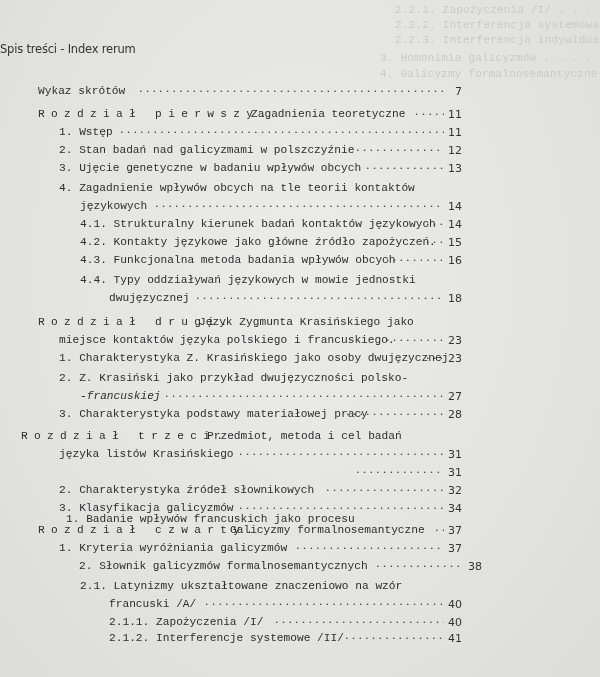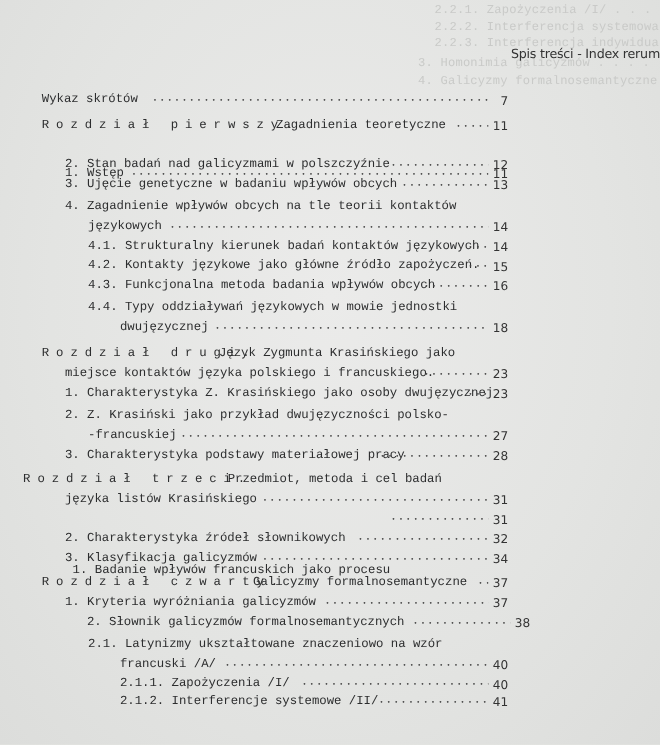--- a/index.html
+++ b/index.html
@@ -12,21 +12,21 @@
   }
   .page {
     position: absolute; inset: 0;
     background: radial-gradient(ellipse at 50% 40%, #ebebea 0%, #e3e4e2 60%, #dcdddb 100%);
   }
   .bleed {
     position: absolute; color: #c9cac8; font-size: 11px; white-space: pre;
     font-family: "Liberation Mono", monospace; letter-spacing: 0.2px;
   }
   .title {
-    position: absolute; top: 42px; left: 0; width: 600px; text-align: right;
+    position: absolute; top: 42px; left: 0; width: 600px; text-align: left;
     font-family: "DejaVu Sans", sans-serif; font-size: 11.5px; color: #333;
     letter-spacing: -0.2px;
   }
   .row {
     position: absolute; left: 0; width: 600px; height: 17px;
     font-size: 11.2px; line-height: 17px; white-space: nowrap;
   }
   .row .txt { position: absolute; white-space: nowrap; }
   .row .dots {
     position: absolute; overflow: hidden; white-space: nowrap; color: #444;
@@ -56,21 +56,21 @@
         <span class="txt" style="left: 38px;">Wykaz skrótów</span>
         <span class="dots" style="left: 139px; width: 305px; font-size: 6px;">••••••••••••••••••••••••••••••••••••••••••••••••••••••••••••</span>
         <span class="pg" style="right: 138px;">7</span>
       </div>
       <div class="row" style="top: 106px;">
         <span class="txt spaced" style="left: 38px;">Rozdział pierwszy.</span>
         <span class="txt" style="left: 251px;"> Zagadnienia teoretyczne</span>
         <span class="dots" style="left: 415px; width: 29px; font-size: 6px;">••••••••••••••••••••••••••••••••••••••••••••••••••••••••••••</span>
         <span class="pg" style="right: 138px;">11</span>
       </div>
-      <div class="row" style="top: 124px; margin-top: 26px;">
+      <div class="row" style="top: 124px;">
         <span class="txt" style="left: 59px;">1. Wstęp</span>
         <span class="dots" style="left: 120px; width: 324px; font-size: 6px;">••••••••••••••••••••••••••••••••••••••••••••••••••••••••••••</span>
         <span class="pg" style="right: 138px;">11</span>
       </div>
       <div class="row" style="top: 142px;">
         <span class="txt" style="left: 59px;">2. Stan badań nad galicyzmami w polszczyźnie</span>
         <span class="dots" style="left: 356px; width: 88px; font-size: 6px;">••••••••••••••••••••••••••••••••••••••••••••••••••••••••••••</span>
         <span class="pg" style="right: 138px;">12</span>
       </div>
       <div class="row" style="top: 160px;">
@@ -120,21 +120,21 @@
       </div>
       <div class="row" style="top: 350px;">
         <span class="txt" style="left: 59px;">1. Charakterystyka Z. Krasińskiego jako osoby dwujęzycznej</span>
         <span class="dots" style="left: 426px; width: 18px; font-size: 6px;">••••••••••••••••••••••••••••••••••••••••••••••••••••••••••••</span>
         <span class="pg" style="right: 138px;">23</span>
       </div>
       <div class="row" style="top: 370px;">
         <span class="txt" style="left: 59px;">2. Z. Krasiński jako przykład dwujęzyczności polsko-</span>
       </div>
       <div class="row" style="top: 388px;">
-        <span class="txt" style="left: 80px;">-francuskiej</span>
+        <span class="txt" style="left: 80px; font-style: italic;">-francuskiej</span>
         <span class="dots" style="left: 165px; width: 279px; font-size: 6px;">••••••••••••••••••••••••••••••••••••••••••••••••••••••••••••</span>
         <span class="pg" style="right: 138px;">27</span>
       </div>
       <div class="row" style="top: 406px;">
         <span class="txt" style="left: 59px;">3. Charakterystyka podstawy materiałowej pracy</span>
         <span class="dots" style="left: 346px; width: 98px; font-size: 6px;">••••••••••••••••••••••••••••••••••••••••••••••••••••••••••••</span>
         <span class="pg" style="right: 138px;">28</span>
       </div>
       <div class="row" style="top: 428px;">
         <span class="txt spaced" style="left: 21px;">Rozdział trzeci.</span>

